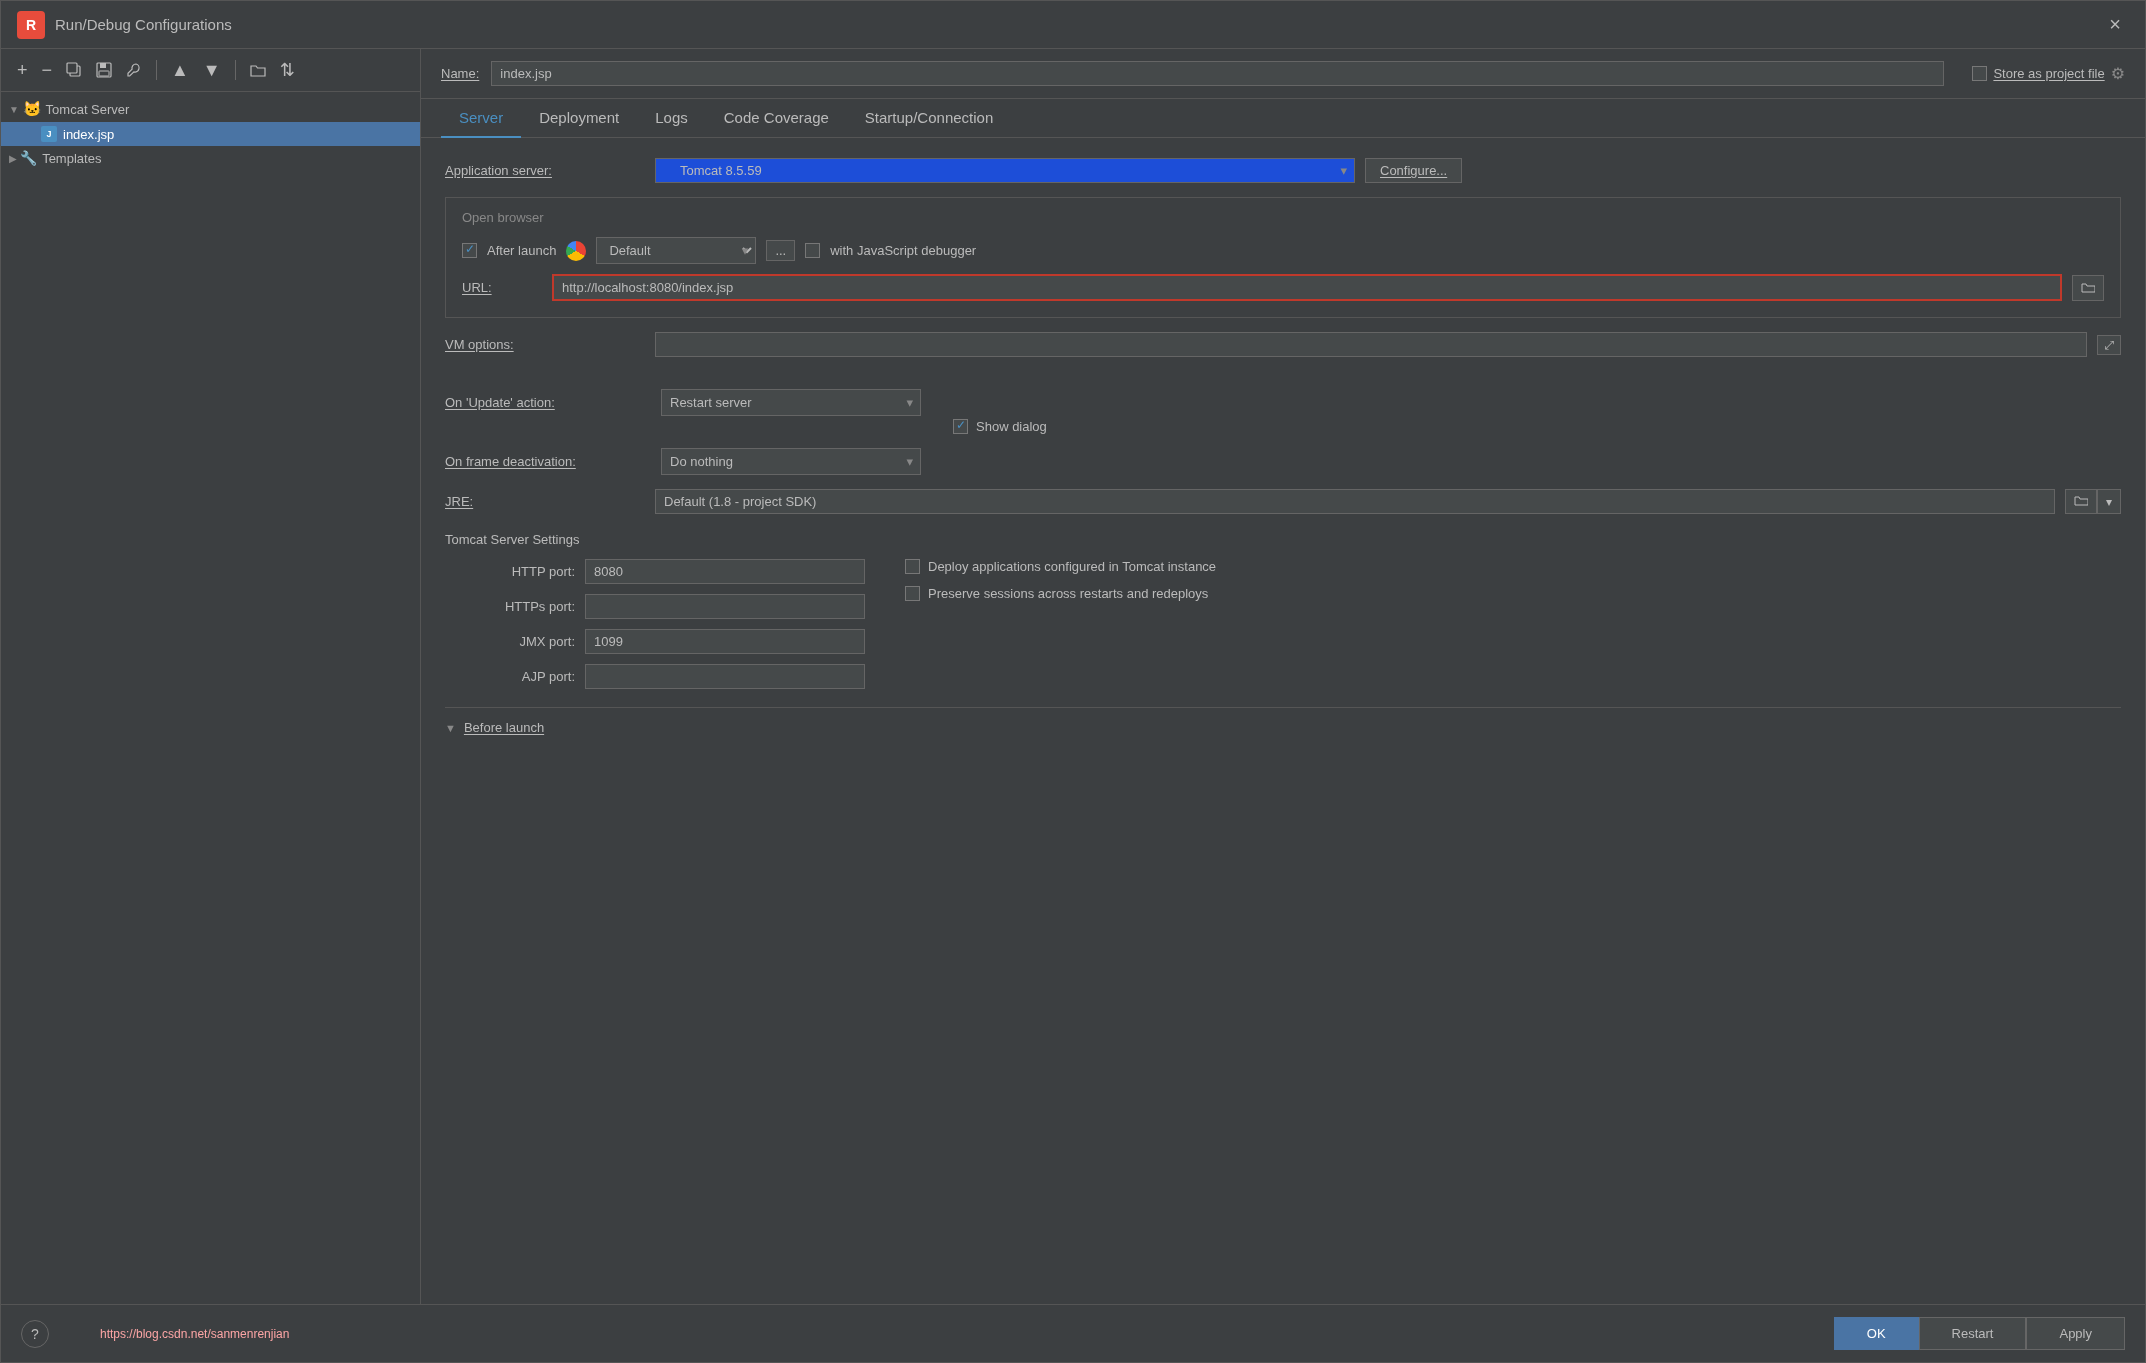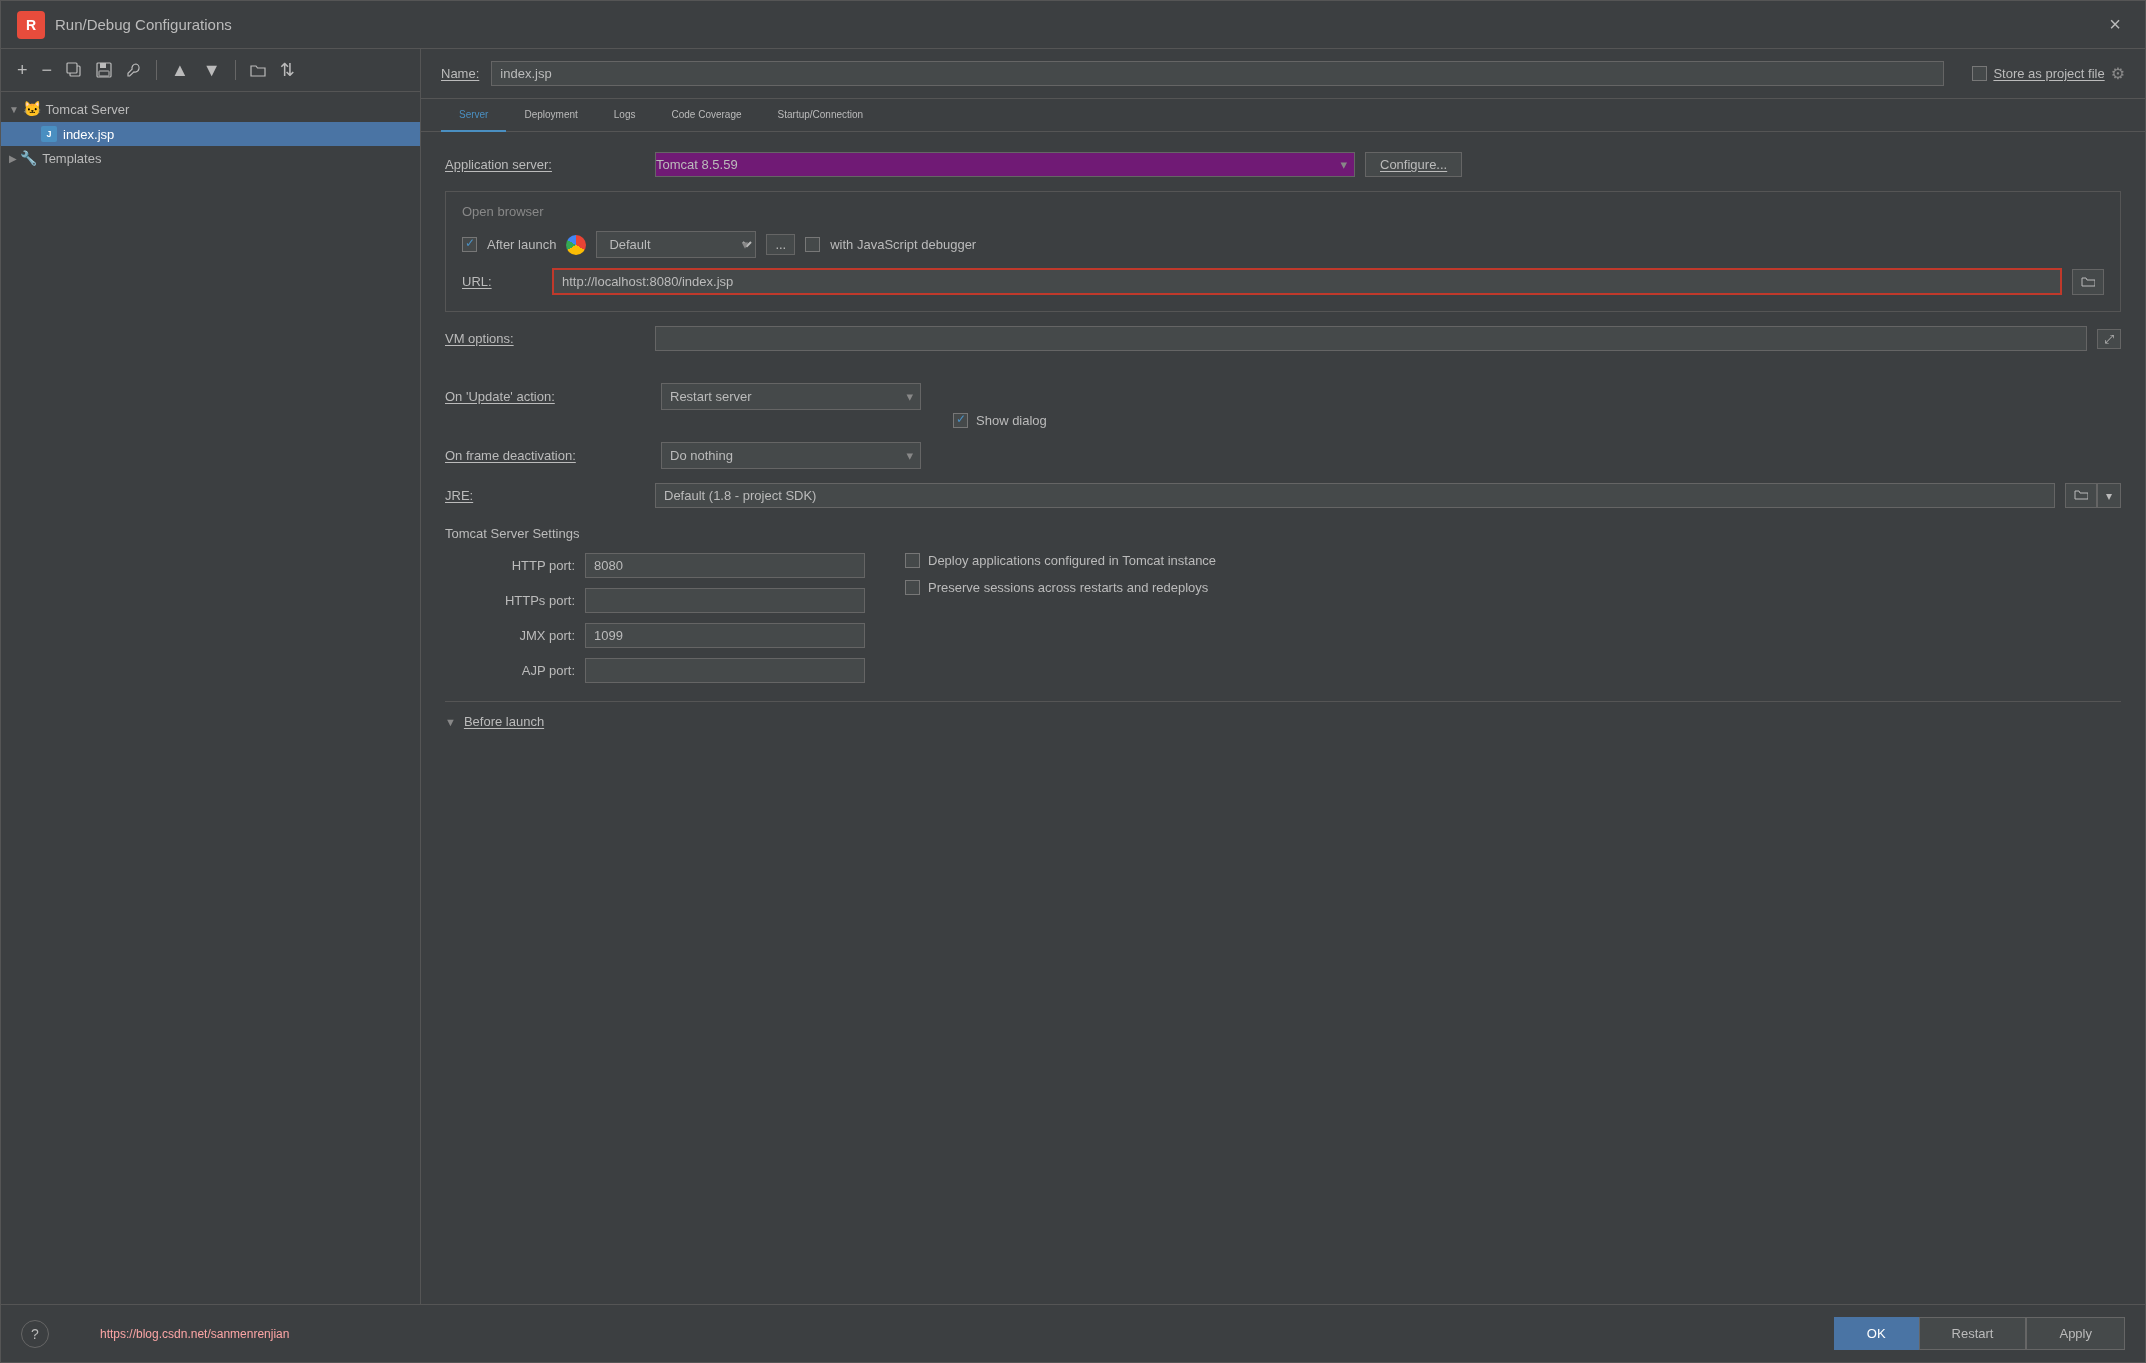--- a/index.html
+++ b/index.html
@@ -222,21 +222,21 @@
     .tabs-bar {
       display: flex;
       padding: 0 20px;
       border-bottom: 1px solid #555;
     }
 
     .tab {
       padding: 10px 18px;
       cursor: pointer;
       color: #bbb;
-      font-size: 10px;
+      font-size: 15px;
       border-bottom: 2px solid transparent;
       margin-bottom: -1px;
     }
 
     .tab.active {
       color: #4a8fc1;
       border-bottom: 2px solid #4a8fc1;
     }
 
     
@@ -263,24 +263,24 @@
     }
 
     .dropdown-container {
       display: flex;
       align-items: center;
       flex: 1;
       max-width: 700px;
     }
 
     .dropdown {
-      background: #701a75;
-      border: 1px solid #656565;
-      color: #bbb;
-      padding: 4px 0;
+      background: #1d4ed8;
+      border: 1px solid #656565;
+      color: #bbb;
+      padding: 4px 24px;
       font-size: 13px;
       cursor: pointer;
       appearance: none;
       outline: none;
       display: flex;
       align-items: center;
       justify-content: space-between;
     }
 
     .dropdown-wide {

